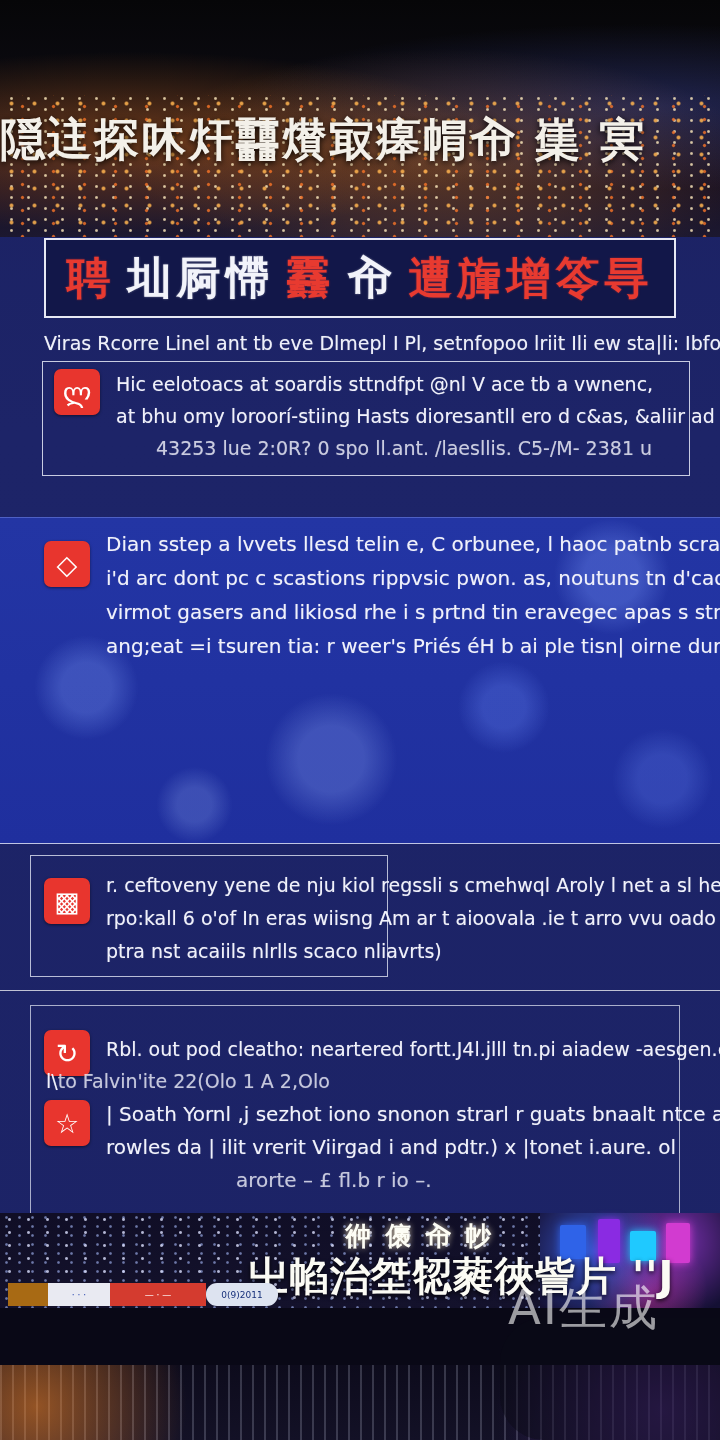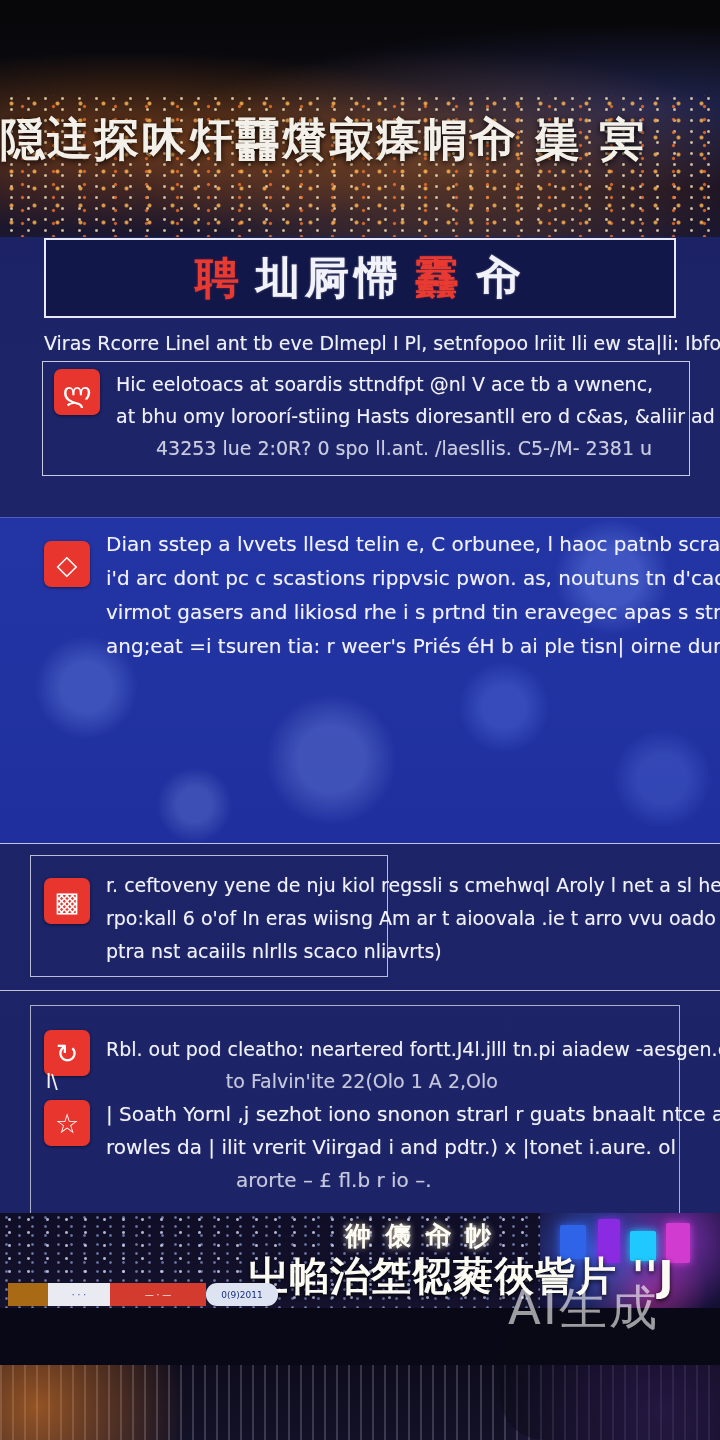--- a/index.html
+++ b/index.html
@@ -66,21 +66,21 @@
   
   .box3{left:30px;top:855px;width:356px;height:120px;border-color:rgba(238,241,252,.75);}
   .icon3{left:44px;top:878px;}
   .lines3{left:106px;top:869px;line-height:33px;}
   
   .bigbox{left:30px;top:1005px;width:648px;height:208px;border-color:rgba(238,241,252,.68);}
   .icon4{left:44px;top:1030px;}
   .lines4{left:106px;top:1033px;width:560px;}
   .l2comp{display:flex;width:560px;}
   .l2left{margin-left:-60px;}
-  .l2center{flex:1;text-align:center;opacity:.8;}
+  .l2center{flex:1;opacity:.8;}
   .icon5{left:44px;top:1100px;}
   .lines5{left:106px;top:1098px;font-size:20px;line-height:33px;}
   .lines5 .l3{margin-left:130px;opacity:.8;}
   
   .city{position:absolute;left:0;top:1213px;width:720px;height:227px;background:#0e0c22;}
   .city-buildings{position:absolute;left:0;top:0;width:720px;height:95px;
     background:
       radial-gradient(circle,rgba(220,225,255,.8) 0 .9px,transparent 2px),
       radial-gradient(circle,rgba(170,190,255,.6) 0 .8px,transparent 1.8px),
       linear-gradient(180deg,#100e26 0%,#14122c 100%);
@@ -129,20 +129,21 @@
     <div class="hero-glow"></div>
     <div class="hero-lights"></div>
     <div class="hero-title">隠迬探㕲㶥䨻㸇㝡㿁㡌㠳 㠍 㝠</div>
   </div>
 
   <div class="banner">
     <span class="seg-r">聘</span>
     <span class="seg-w">圸屙㦅</span>
     <span class="seg-r">䨺</span>
     <span class="seg-w">㠳</span>
+    <span class="seg-r">遭㫎增笭㝵</span>
   </div>
 
   <div class="intro">Viras Rcorre Linel ant tb eve Dlmepl I Pl, setnfopoo lriit Ili ew sta|li: Ibfoohal ploswercinl.</div>
 
   <div class="outline-box box1"></div>
   <div class="red-icon icon1">
     <span>ლ</span>
   </div>
   <div class="lines lines1">
     <div class="l1">Hic eelotoacs at soardis sttndfpt @nl V ace tb a vwnenc,</div>

